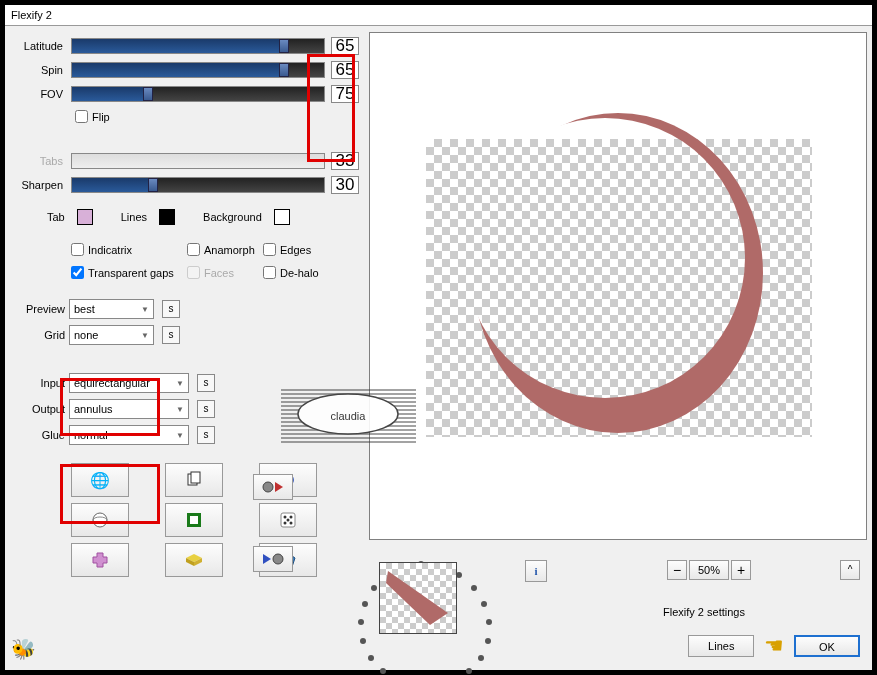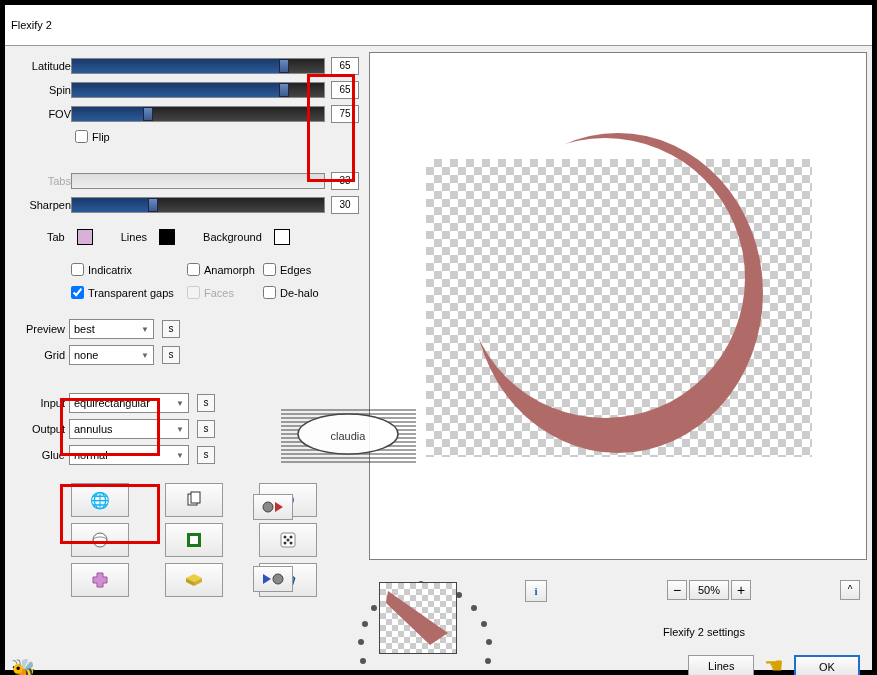--- a/index.html
+++ b/index.html
@@ -1,30 +1,30 @@
 <!DOCTYPE html>
 <html><head>
 <meta charset="utf-8">
 <style>
 * { box-sizing: border-box; margin: 0; padding: 0; font-family: "Segoe UI", Tahoma, sans-serif; font-size: 11px; }
 body { background: #000; padding: 4px; }
 .window { background: #f0f0f0; border: 1px solid #000; width: 869px; height: 667px; position: relative; }
-.titlebar { background: #fff; color: #000; padding: 13px 6px; font-size: 12px; border-bottom: 1px solid #999; }
+.titlebar { background: #fff; color: #000; padding: 3px 6px; font-size: 12px; border-bottom: 1px solid #999; }
 .content { display: flex; height: calc(100% - 22px); }
 .left-panel { width: 362px; padding: 10px 8px; position: relative; }
 .right-panel { flex: 1; position: relative; padding: 6px 0 0 0; }
 
 .slider-row { display: flex; align-items: center; margin-bottom: 4px; height: 20px; }
-.slider-label { width: 58px; text-align: right; padding-right: 0; color: #000; }
+.slider-label { width: 58px; text-align: right; padding-right: 8px; color: #000; }
 .slider-label.disabled { color: #aaa; }
 .slider-track { flex: 1; height: 16px; background: linear-gradient(#222,#444); border: 1px solid #888; position: relative; }
 .slider-track.disabled { background: linear-gradient(#ddd,#eee); }
 .slider-fill { height: 100%; background: linear-gradient(#1a3a6a,#2a5a9a); position: absolute; left: 0; top: 0; }
 .slider-thumb { position: absolute; top: 0; width: 10px; height: 14px; background: linear-gradient(#6a8ac0,#3a5a90); border: 1px solid #224; }
-.slider-value { width: 28px; height: 18px; border: 1px solid #888; background: #fff; text-align: center; margin-left: 6px; font-size: 10px; line-height: 16px; }
+.slider-value { width: 28px; height: 18px; border: 1px solid #888; background: #fff; text-align: center; margin-left: 6px; font-size: 17px; line-height: 16px; }
 
 .red-box { border: 3px solid #e00000; position: absolute; pointer-events: none; }
 .red-box-1 { left: 302px; top: 28px; width: 48px; height: 108px; }
 .red-box-2 { left: 55px; top: 352px; width: 100px; height: 58px; }
 .red-box-3 { left: 55px; top: 438px; width: 100px; height: 60px; }
 
 .flip-row { margin-left: 62px; margin-top: 6px; margin-bottom: 28px; }
 .flip-row label { display: flex; align-items: center; gap: 4px; }
 
 .color-row { display: flex; align-items: center; margin: 14px 0 18px 34px; gap: 8px; }

